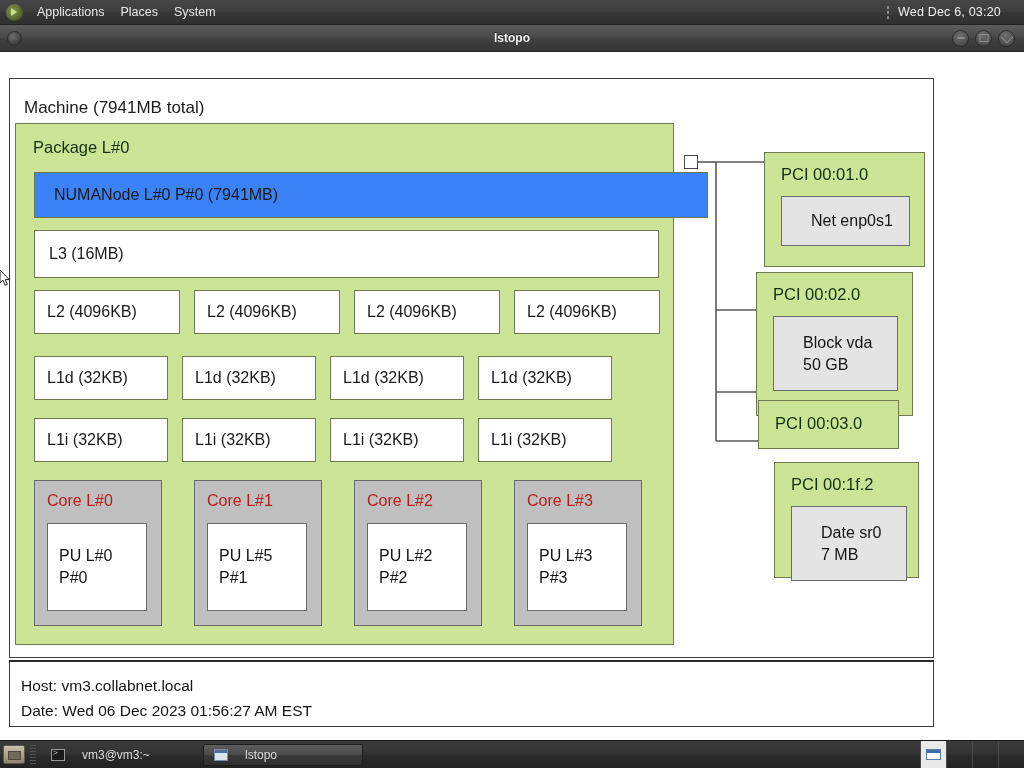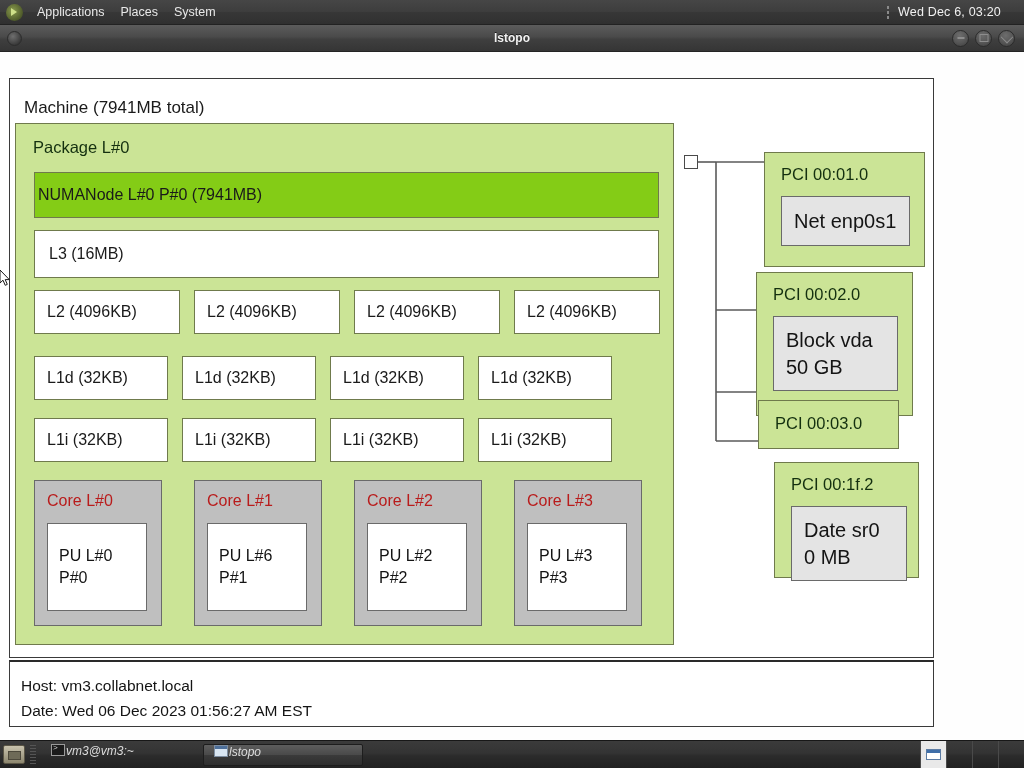--- a/index.html
+++ b/index.html
@@ -100,24 +100,24 @@
     width: 659px; height: 522px;
     background: #cbe496; border: 1.5px solid #6f7a4c;
     box-sizing: border-box;
   }
   .package-title {
     position: absolute; left: 17px; top: 14px;
     font-size: 16.5px; color: #14300f;
   }
   .numa-box {
     position: absolute; left: 18px; top: 48px;
-    width: 625px; height: 46px;
-    background: #84cc16; border: 1.5px solid #6f7a4c;
-    box-sizing: border-box;
-    display: flex; align-items: center; padding-left: 3px;
+    width: 674px; height: 46px;
+    background: #3b82f6; border: 1.5px solid #6f7a4c;
+    box-sizing: border-box;
+    display: flex; align-items: center; padding-left: 19px;
     font-size: 16px; color: #1a1a1a;
   }
   .l3-box {
     position: absolute; left: 18px; top: 106px;
     width: 625px; height: 48px;
     background: #ffffff; border: 1.5px solid #6f7a4c;
     box-sizing: border-box;
     display: flex; align-items: center; padding-left: 14px;
     font-size: 16px; color: #1a1a1a;
   }
@@ -168,21 +168,21 @@
   }
   .pci-title {
     position: absolute; left: 16px; top: 12px;
     font-size: 16.5px; color: #14300f; white-space: nowrap;
   }
   .pci-child {
     position: absolute;
     background: #e4e4e4; border: 1.5px solid #6a6a6a;
     box-sizing: border-box;
     display: flex; flex-direction: column; justify-content: center;
-    padding-left: 12px; font-size: 20px; color: #141414; line-height: 1.35;
+    padding-left: 29px; font-size: 16px; color: #141414; line-height: 1.35;
   }
 
   
   .hostinfo-box {
     position: absolute; left: 9px; top: 608px;
     width: 925px; height: 67px;
     background: #ffffff; border: 1px solid #3a3a3a; border-top: 2px solid #2a2a2a;
     box-sizing: border-box; padding: 11px 0 0 11px;
     font-size: 15.5px; color: #141414; line-height: 1.62;
   }
@@ -207,24 +207,24 @@
   }
   .tb-show-desktop::after {
     content: ""; position: absolute; left: 4px; top: 5px; width: 13px; height: 9px;
     background: #6e6a57; border: 1px solid #4c483a; box-sizing: border-box;
   }
   .tb-sep {
     width: 6px; height: 19px; margin: 0 5px; flex: none;
     background: repeating-linear-gradient(to bottom, #555 0 1px, transparent 1px 3px);
   }
   .task-btn {
-    height: 22px; display: flex; align-items: flex-start; gap: 1px;
+    height: 22px; display: flex; align-items: center; gap: 17px;
     padding: 0 10px; margin-right: 2px;
     font-size: 12px; color: #dcdcdc; border-radius: 2px;
-    box-sizing: border-box; cursor: pointer; min-width: 160px; font-style: italic;
+    box-sizing: border-box; cursor: pointer; min-width: 160px;
   }
   .task-btn.active {
     background: linear-gradient(to bottom, #5d5d5d 0%, #4a4a4a 48%, #3a3a3a 52%, #2e2e2e 100%);
     border: 1px solid #1d1d1d;
   }
   .mini-term {
     width: 14px; height: 12px; flex: none;
     background: #1b1b1b; border: 1px solid #9a9a9a; box-sizing: border-box;
     position: relative;
   }
@@ -337,21 +337,21 @@
             <div class="core-box">
               <div class="core-label">Core L#0</div>
               <div class="pu-box">
                 <span>PU L#0</span>
                 <span>P#0</span>
               </div>
             </div>
             <div class="core-box">
               <div class="core-label">Core L#1</div>
               <div class="pu-box">
-                <span>PU L#6</span>
+                <span>PU L#5</span>
                 <span>P#1</span>
               </div>
             </div>
             <div class="core-box">
               <div class="core-label">Core L#2</div>
               <div class="pu-box">
                 <span>PU L#2</span>
                 <span>P#2</span>
               </div>
             </div>
@@ -381,21 +381,21 @@
         </div>
 
         <div class="pci-box" style="left:748px; top:321px; width:141px; height:49px;">
           <div class="pci-title" style="top:13px;">PCI 00:03.0</div>
         </div>
 
         <div class="pci-box" style="left:764px; top:383px; width:145px; height:116px;">
           <div class="pci-title">PCI 00:1f.2</div>
           <div class="pci-child" style="left:16px; top:43px; width:116px; height:75px;">
             <span>Date sr0</span>
-            <span>0 MB</span>
+            <span>7 MB</span>
           </div>
         </div>
 
       </div>
 
       <div class="hostinfo-box">
         <div>Host: vm3.collabnet.local</div>
         <div>Date: Wed 06 Dec 2023 01:56:27 AM EST</div>
       </div>
 

